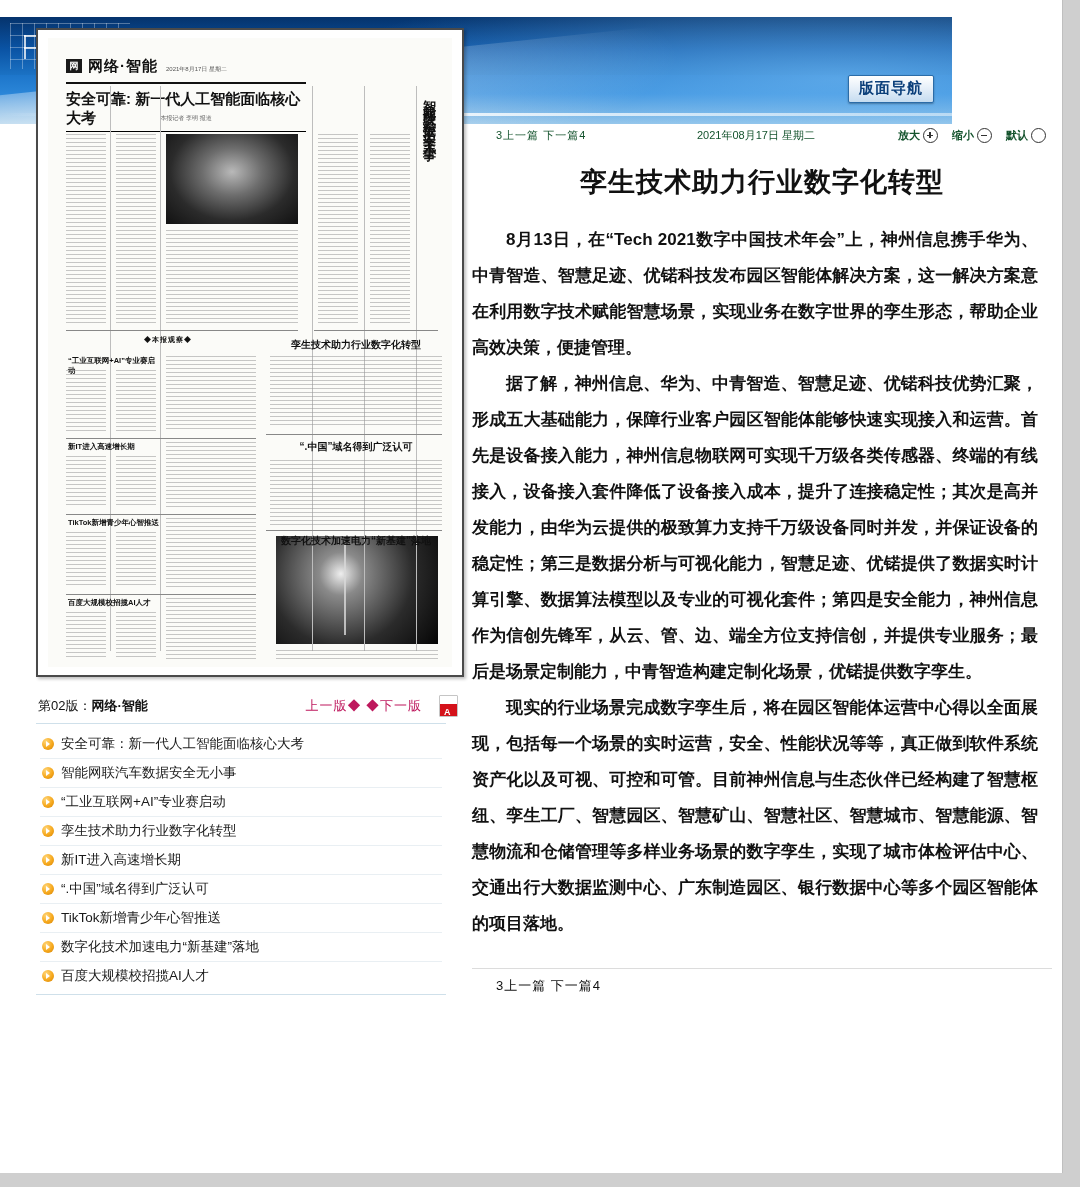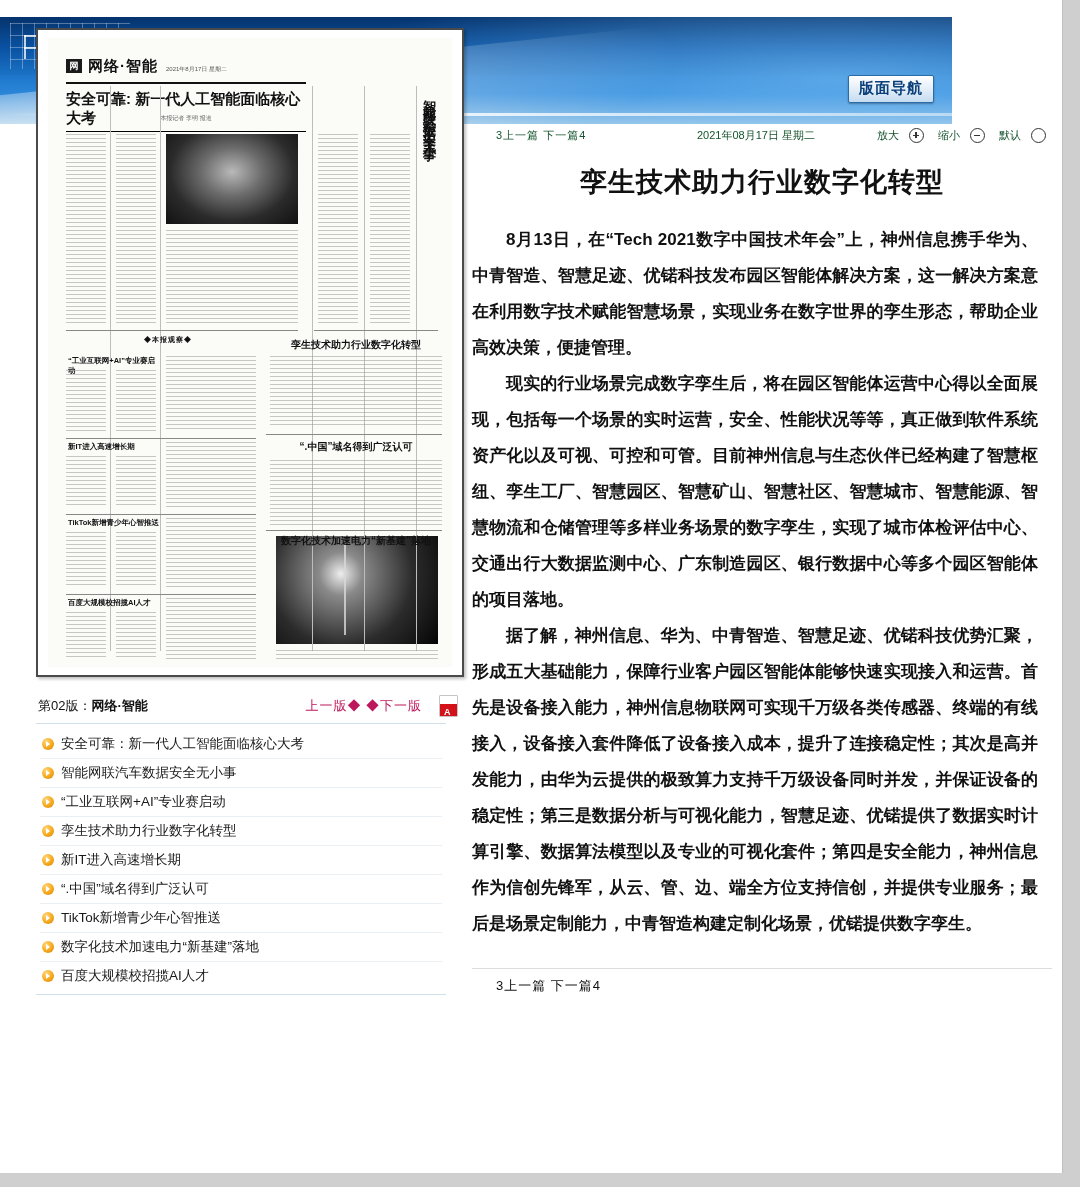--- a/index.html
+++ b/index.html
@@ -353,22 +353,23 @@
   .art-toolbar .date {
     position: absolute; left: 225px; top: 4px;
   }
   .art-toolbar .zoomset {
     position: absolute; right: 6px; top: 4px;
     display: flex; gap: 14px;
   }
   .zoom-item {
     display: inline-flex;
     align-items: center;
-    gap: 10px;
+    gap: 3px;
     cursor: pointer;
+    font-weight: bold;
   }
   .circ {
     display: inline-block;
     width: 13px; height: 13px;
     border: 1px solid #333;
     border-radius: 50%;
     position: relative;
   }
   .circ.plus:before, .circ.plus:after,
   .circ.minus:before {
@@ -578,18 +579,18 @@
         <span>默认</span>
         <span class="circ"></span>
       </span>
     </div>
   </div>
 
   <div class="art-title">孪生技术助力行业数字化转型</div>
 
   <div class="art-body">
     <p>8月13日，在“Tech 2021数字中国技术年会”上，神州信息携手华为、中青智造、智慧足迹、优锘科技发布园区智能体解决方案，这一解决方案意在利用数字技术赋能智慧场景，实现业务在数字世界的孪生形态，帮助企业高效决策，便捷管理。</p>
+    <p>据了解，神州信息、华为、中青智造、智慧足迹、优锘科技优势汇聚，形成五大基础能力，保障行业客户园区智能体能够快速实现接入和运营。首先是设备接入能力，神州信息物联网可实现千万级各类传感器、终端的有线接入，设备接入套件降低了设备接入成本，提升了连接稳定性；其次是高并发能力，由华为云提供的极致算力支持千万级设备同时并发，并保证设备的稳定性；第三是数据分析与可视化能力，智慧足迹、优锘提供了数据实时计算引擎、数据算法模型以及专业的可视化套件；第四是安全能力，神州信息作为信创先锋军，从云、管、边、端全方位支持信创，并提供专业服务；最后是场景定制能力，中青智造构建定制化场景，优锘提供数字孪生。</p>
     <p>现实的行业场景完成数字孪生后，将在园区智能体运营中心得以全面展现，包括每一个场景的实时运营，安全、性能状况等等，真正做到软件系统资产化以及可视、可控和可管。目前神州信息与生态伙伴已经构建了智慧枢纽、孪生工厂、智慧园区、智慧矿山、智慧社区、智慧城市、智慧能源、智慧物流和仓储管理等多样业务场景的数字孪生，实现了城市体检评估中心、交通出行大数据监测中心、广东制造园区、银行数据中心等多个园区智能体的项目落地。</p>
-    <p>据了解，神州信息、华为、中青智造、智慧足迹、优锘科技优势汇聚，形成五大基础能力，保障行业客户园区智能体能够快速实现接入和运营。首先是设备接入能力，神州信息物联网可实现千万级各类传感器、终端的有线接入，设备接入套件降低了设备接入成本，提升了连接稳定性；其次是高并发能力，由华为云提供的极致算力支持千万级设备同时并发，并保证设备的稳定性；第三是数据分析与可视化能力，智慧足迹、优锘提供了数据实时计算引擎、数据算法模型以及专业的可视化套件；第四是安全能力，神州信息作为信创先锋军，从云、管、边、端全方位支持信创，并提供专业服务；最后是场景定制能力，中青智造构建定制化场景，优锘提供数字孪生。</p>
   </div>
 
   <div class="art-footer">3上一篇 下一篇4</div>
 </div>
 
 </body></html>

